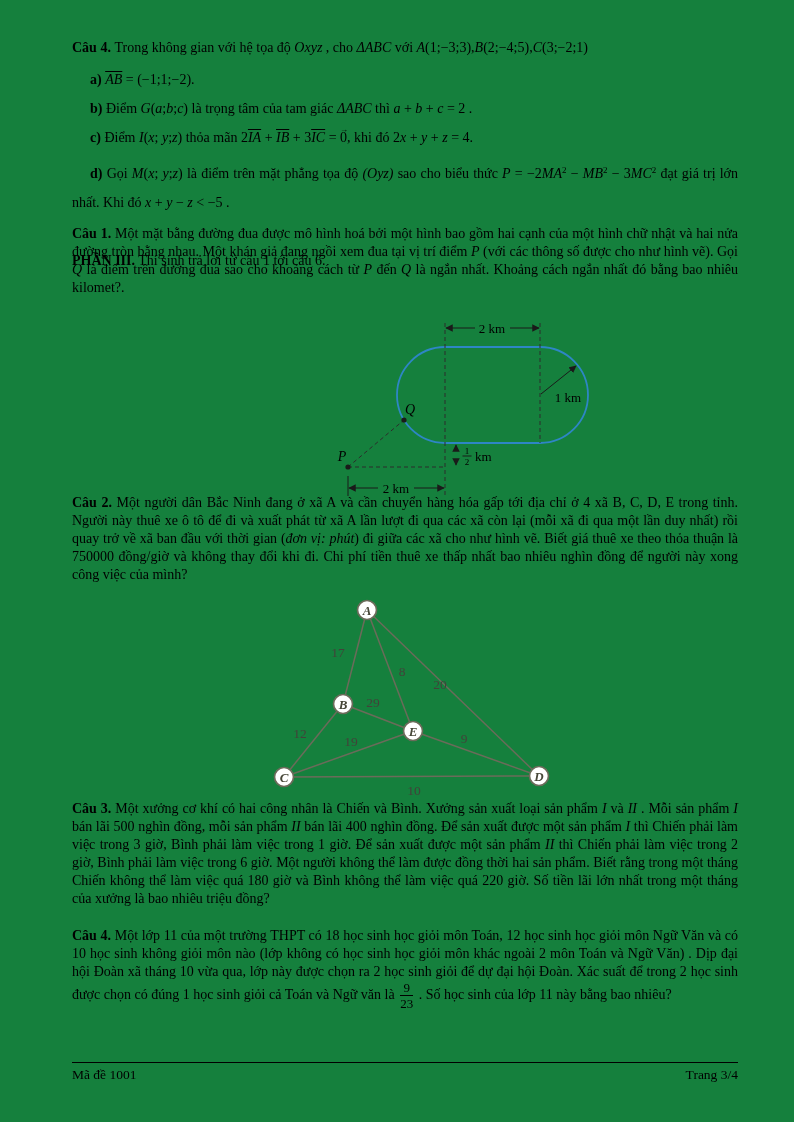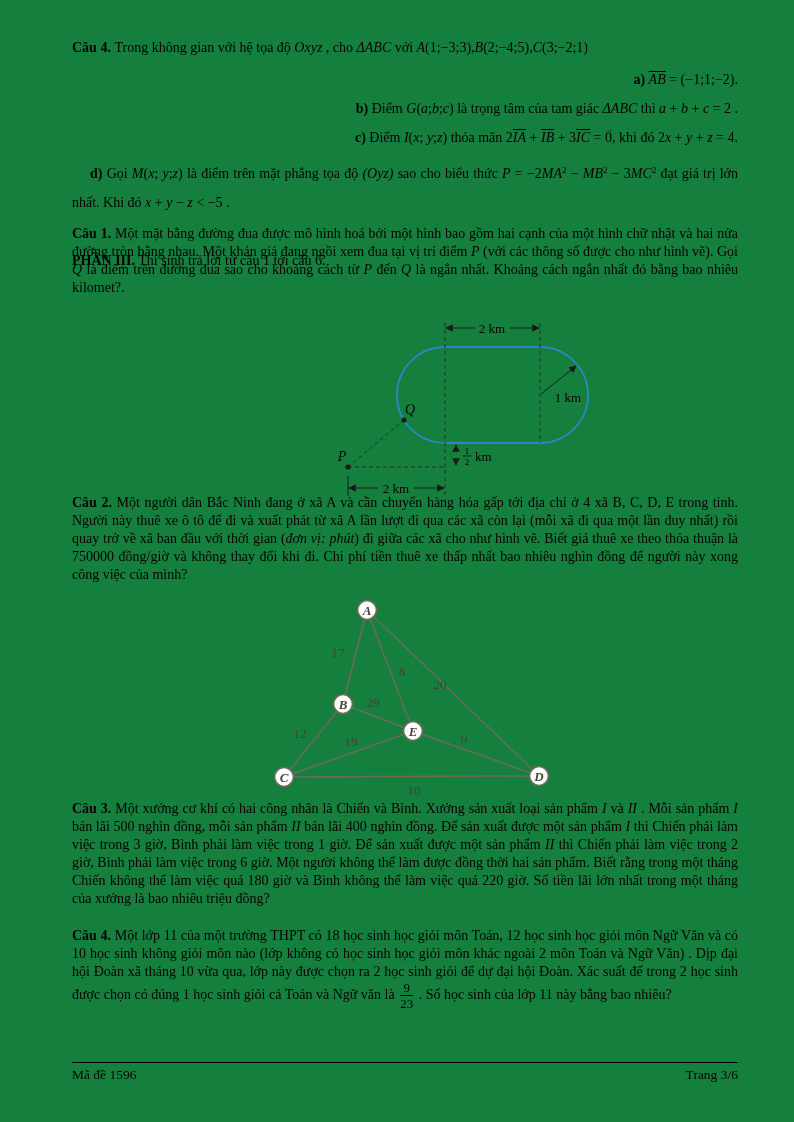--- a/index.html
+++ b/index.html
@@ -14,21 +14,21 @@
   .seg-b { font-weight:bold; }
   .seg-i { font-style:italic; }
   .seg-vec { font-style:italic; text-decoration:overline; }
   .seg-sup { font-size:9px; vertical-align:5px; }
   .seg-vec0 { position:relative; display:inline-block; }
   .seg-vec0::after { content:"→"; position:absolute; left:0px; top:-8px; font-size:8px; }
   .seg-frac { display:inline-block; text-align:center; vertical-align:middle; line-height:13px; font-size:13px; margin:0 2px; }
   .fr-n { display:block; border-bottom:1px solid #000; padding:0 3px 1px 3px; }
   .fr-d { display:block; padding-top:1px; }
   .q4-items { line-height:29px; }
-  .q4-item { padding-left:18px;text-align:right; }
+  .q4-item { padding-left:18px; }
   .q4-item-d { text-indent:18px; text-align:justify; line-height:29px; }
   
   .track-outline { fill:none; stroke:#2e86c5; stroke-width:1.8; }
   .dash { stroke:#2c2c2c; stroke-width:1; stroke-dasharray:4 3; fill:none; }
   .solid { stroke:#1a1a1a; stroke-width:1; fill:none; }
   .fig-label { font-family:"Liberation Serif","DejaVu Serif",serif; font-size:13px; fill:#000; }
   .fig-label-i { font-family:"Liberation Serif","DejaVu Serif",serif; font-size:14px; font-style:italic; fill:#000; }
   .fig-small { font-family:"Liberation Serif","DejaVu Serif",serif; font-size:9px; fill:#000; }
   
   .g-edge { stroke:#6b6b5a; stroke-width:1.5; }
@@ -125,16 +125,16 @@
       <text x="16" y="184.5" class="g-nlabel">C</text>
       <circle cx="271" cy="179" r="9.5" class="g-node"></circle>
       <text x="271" y="183.5" class="g-nlabel">D</text>
     </svg>
 
   <div class="abs para" style="left:72px; top:800px; width:666px;"><span class="seg-b">Câu 3.</span><span> Một xưởng cơ khí có hai công nhân là Chiến và Bình. Xưởng sản xuất loại sản phẩm </span><span class="seg-i">I</span><span> và </span><span class="seg-i">II</span><span> . Mỗi sản phẩm </span><span class="seg-i">I</span><span> bán lãi 500 nghìn đồng, mỗi sản phẩm </span><span class="seg-i">II</span><span> bán lãi 400 nghìn đồng. Để sản xuất được một sản phẩm </span><span class="seg-i">I</span><span> thì Chiến phải làm việc trong 3 giờ, Bình phải làm việc trong 1 giờ. Để sản xuất được một sản phẩm </span><span class="seg-i">II</span><span> thì Chiến phải làm việc trong 2 giờ, Bình phải làm việc trong 6 giờ. Một người không thể làm được đồng thời hai sản phẩm. Biết rằng trong một tháng Chiến không thể làm việc quá 180 giờ và Bình không thể làm việc quá 220 giờ. Số tiền lãi lớn nhất trong một tháng của xưởng là bao nhiêu triệu đồng?</span></div>
 
   <div class="abs para" style="left:72px; top:927px; width:666px;"><span class="seg-b">Câu 4.</span><span> Một lớp 11 của một trường THPT có 18 học sinh học giỏi môn Toán, 12 học sinh học giỏi môn Ngữ Văn và có 10 học sinh không giỏi môn nào (lớp không có học sinh học giỏi môn khác ngoài 2 môn Toán và Ngữ Văn) . Dịp đại hội Đoàn xã tháng 10 vừa qua, lớp này được chọn ra 2 học sinh giỏi để dự đại hội Đoàn. Xác suất để trong 2 học sinh được chọn có đúng 1 học sinh giỏi cả Toán và Ngữ văn là </span><span class="seg-frac"><span class="fr-n">9</span><span class="fr-d">23</span></span><span> . Số học sinh của lớp 11 này bằng bao nhiêu?</span></div>
 
   <div class="abs footer-rule" style="left:72px; top:1062px; width:666px;"></div>
-  <div class="abs footer-text" style="left:72px; top:1067px;">Mã đề 1596</div>
-  <div class="abs footer-text" style="left:72px; top:1067px; width:666px; text-align:right;">Trang 3/6</div>
+  <div class="abs footer-text" style="left:72px; top:1067px;">Mã đề 1001</div>
+  <div class="abs footer-text" style="left:72px; top:1067px; width:666px; text-align:right;">Trang 3/4</div>
 
 </div>
 
 </body></html>

